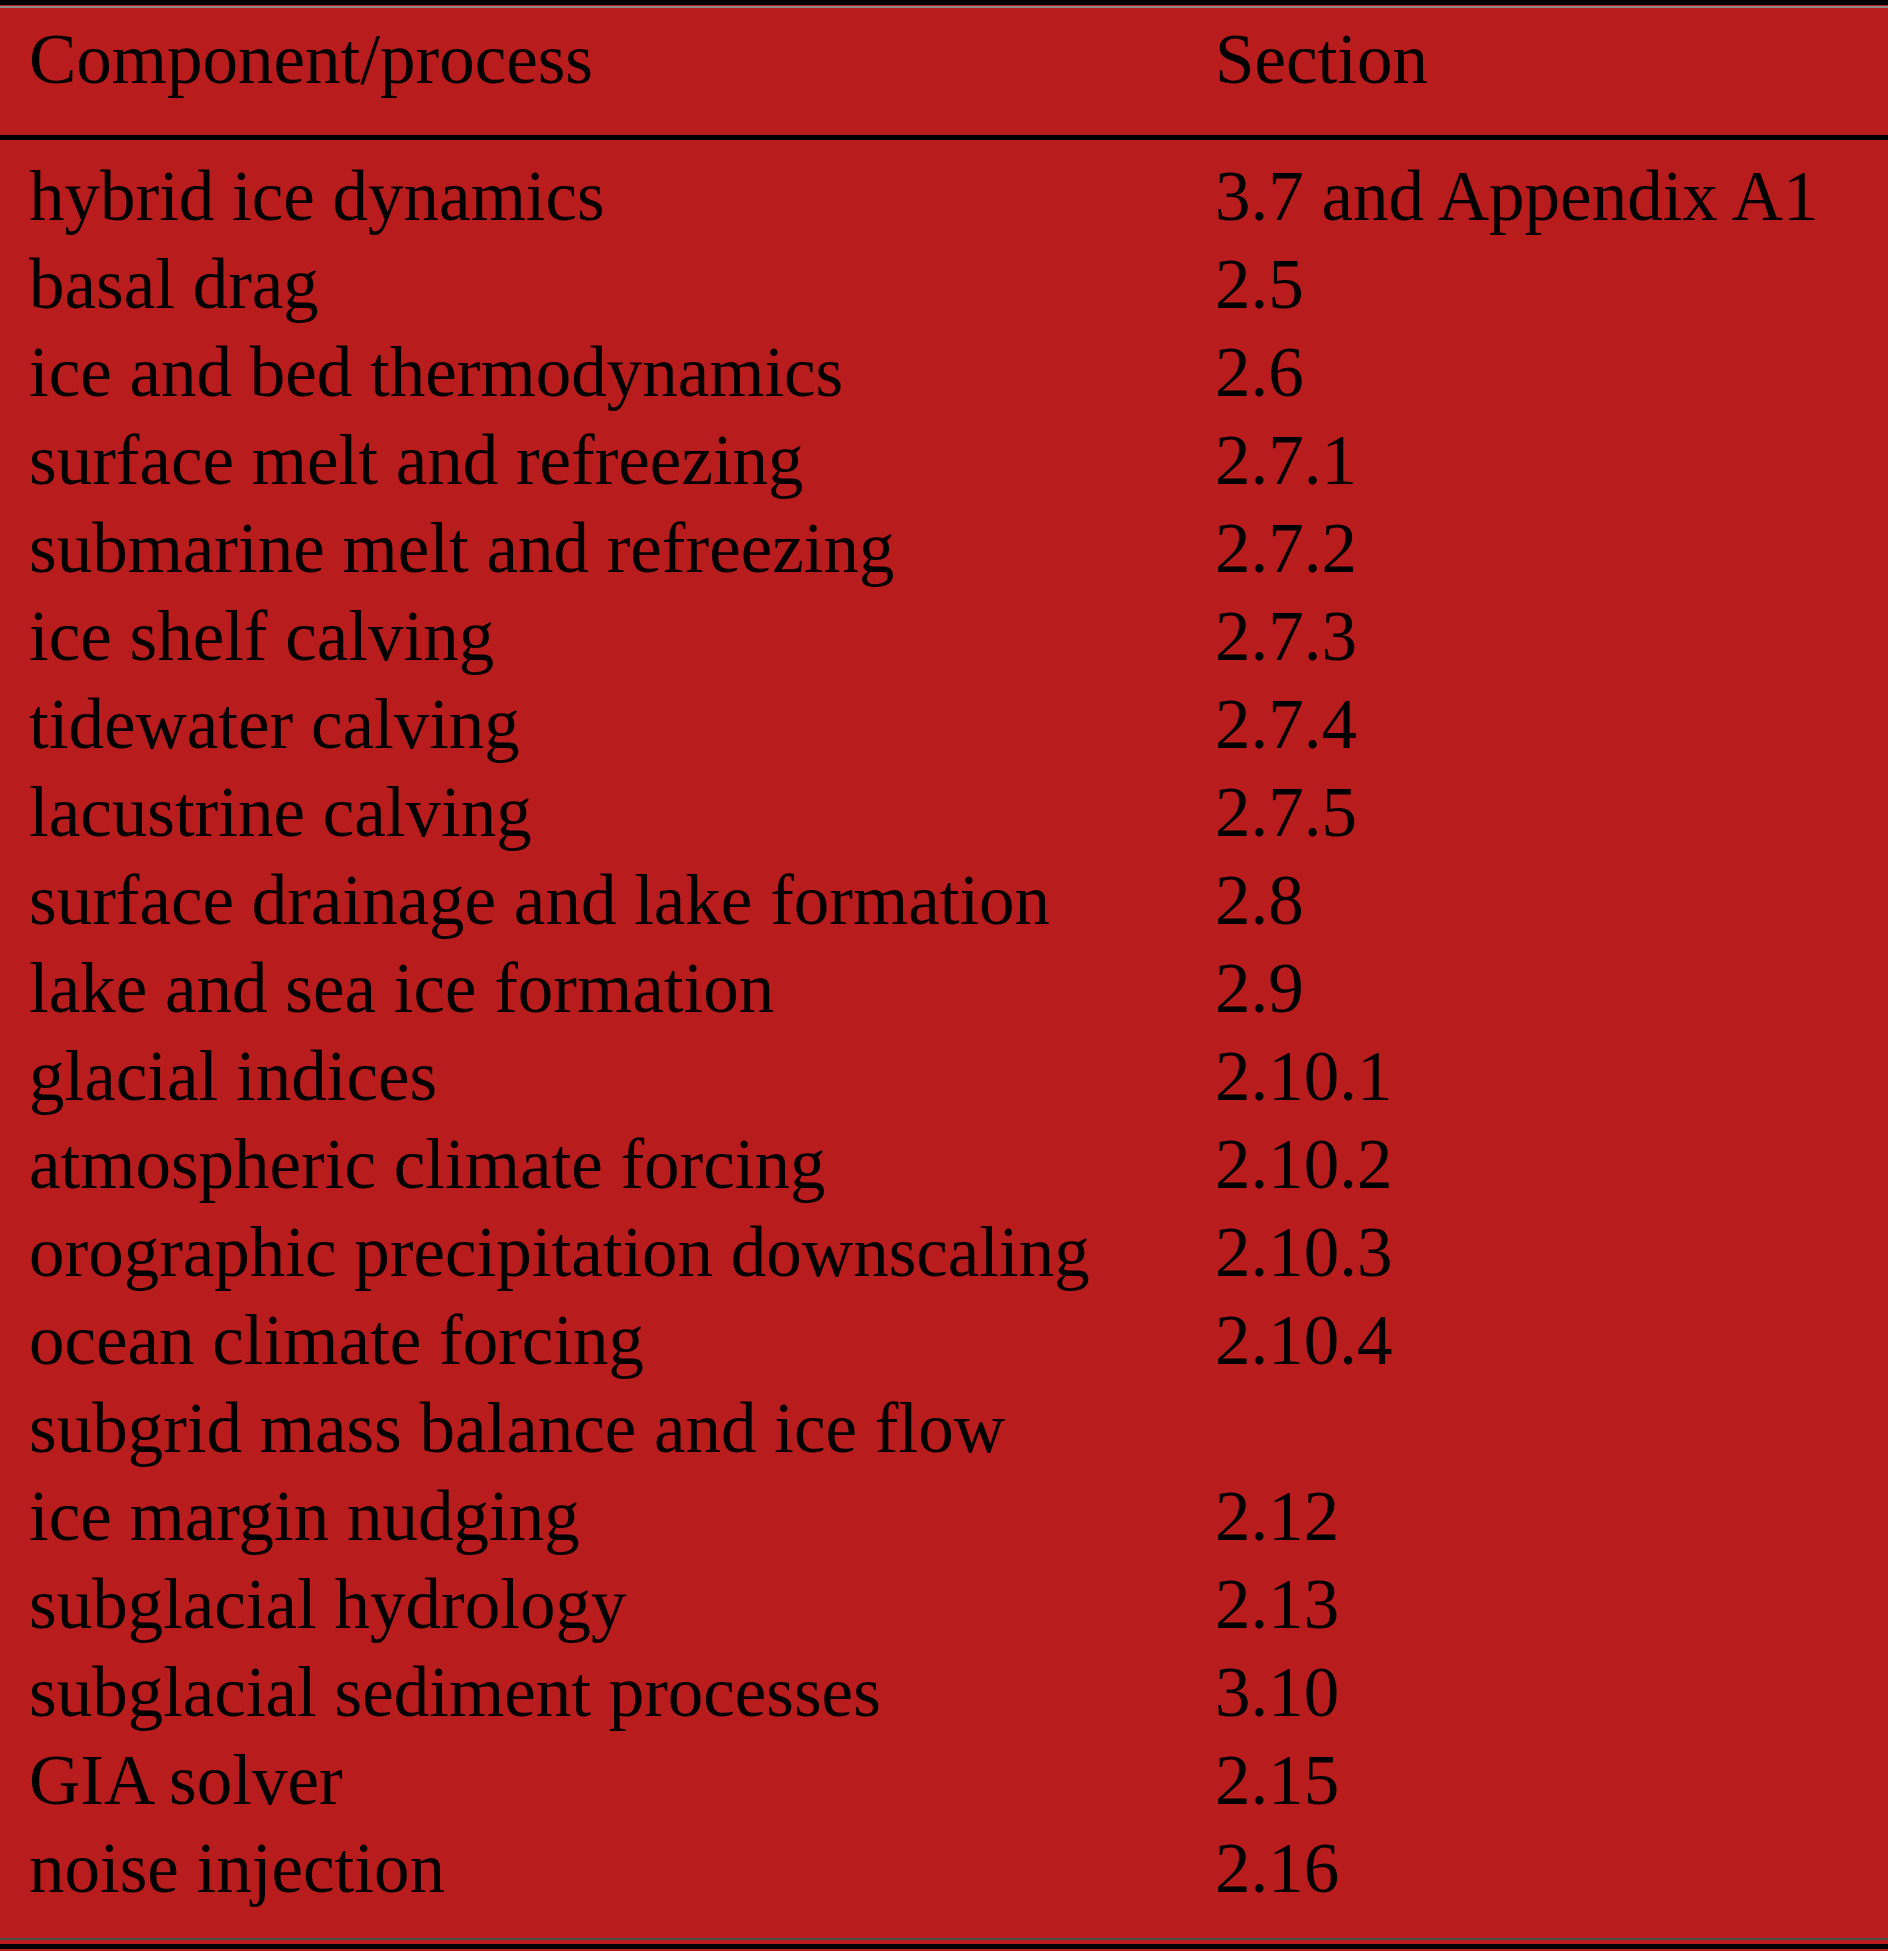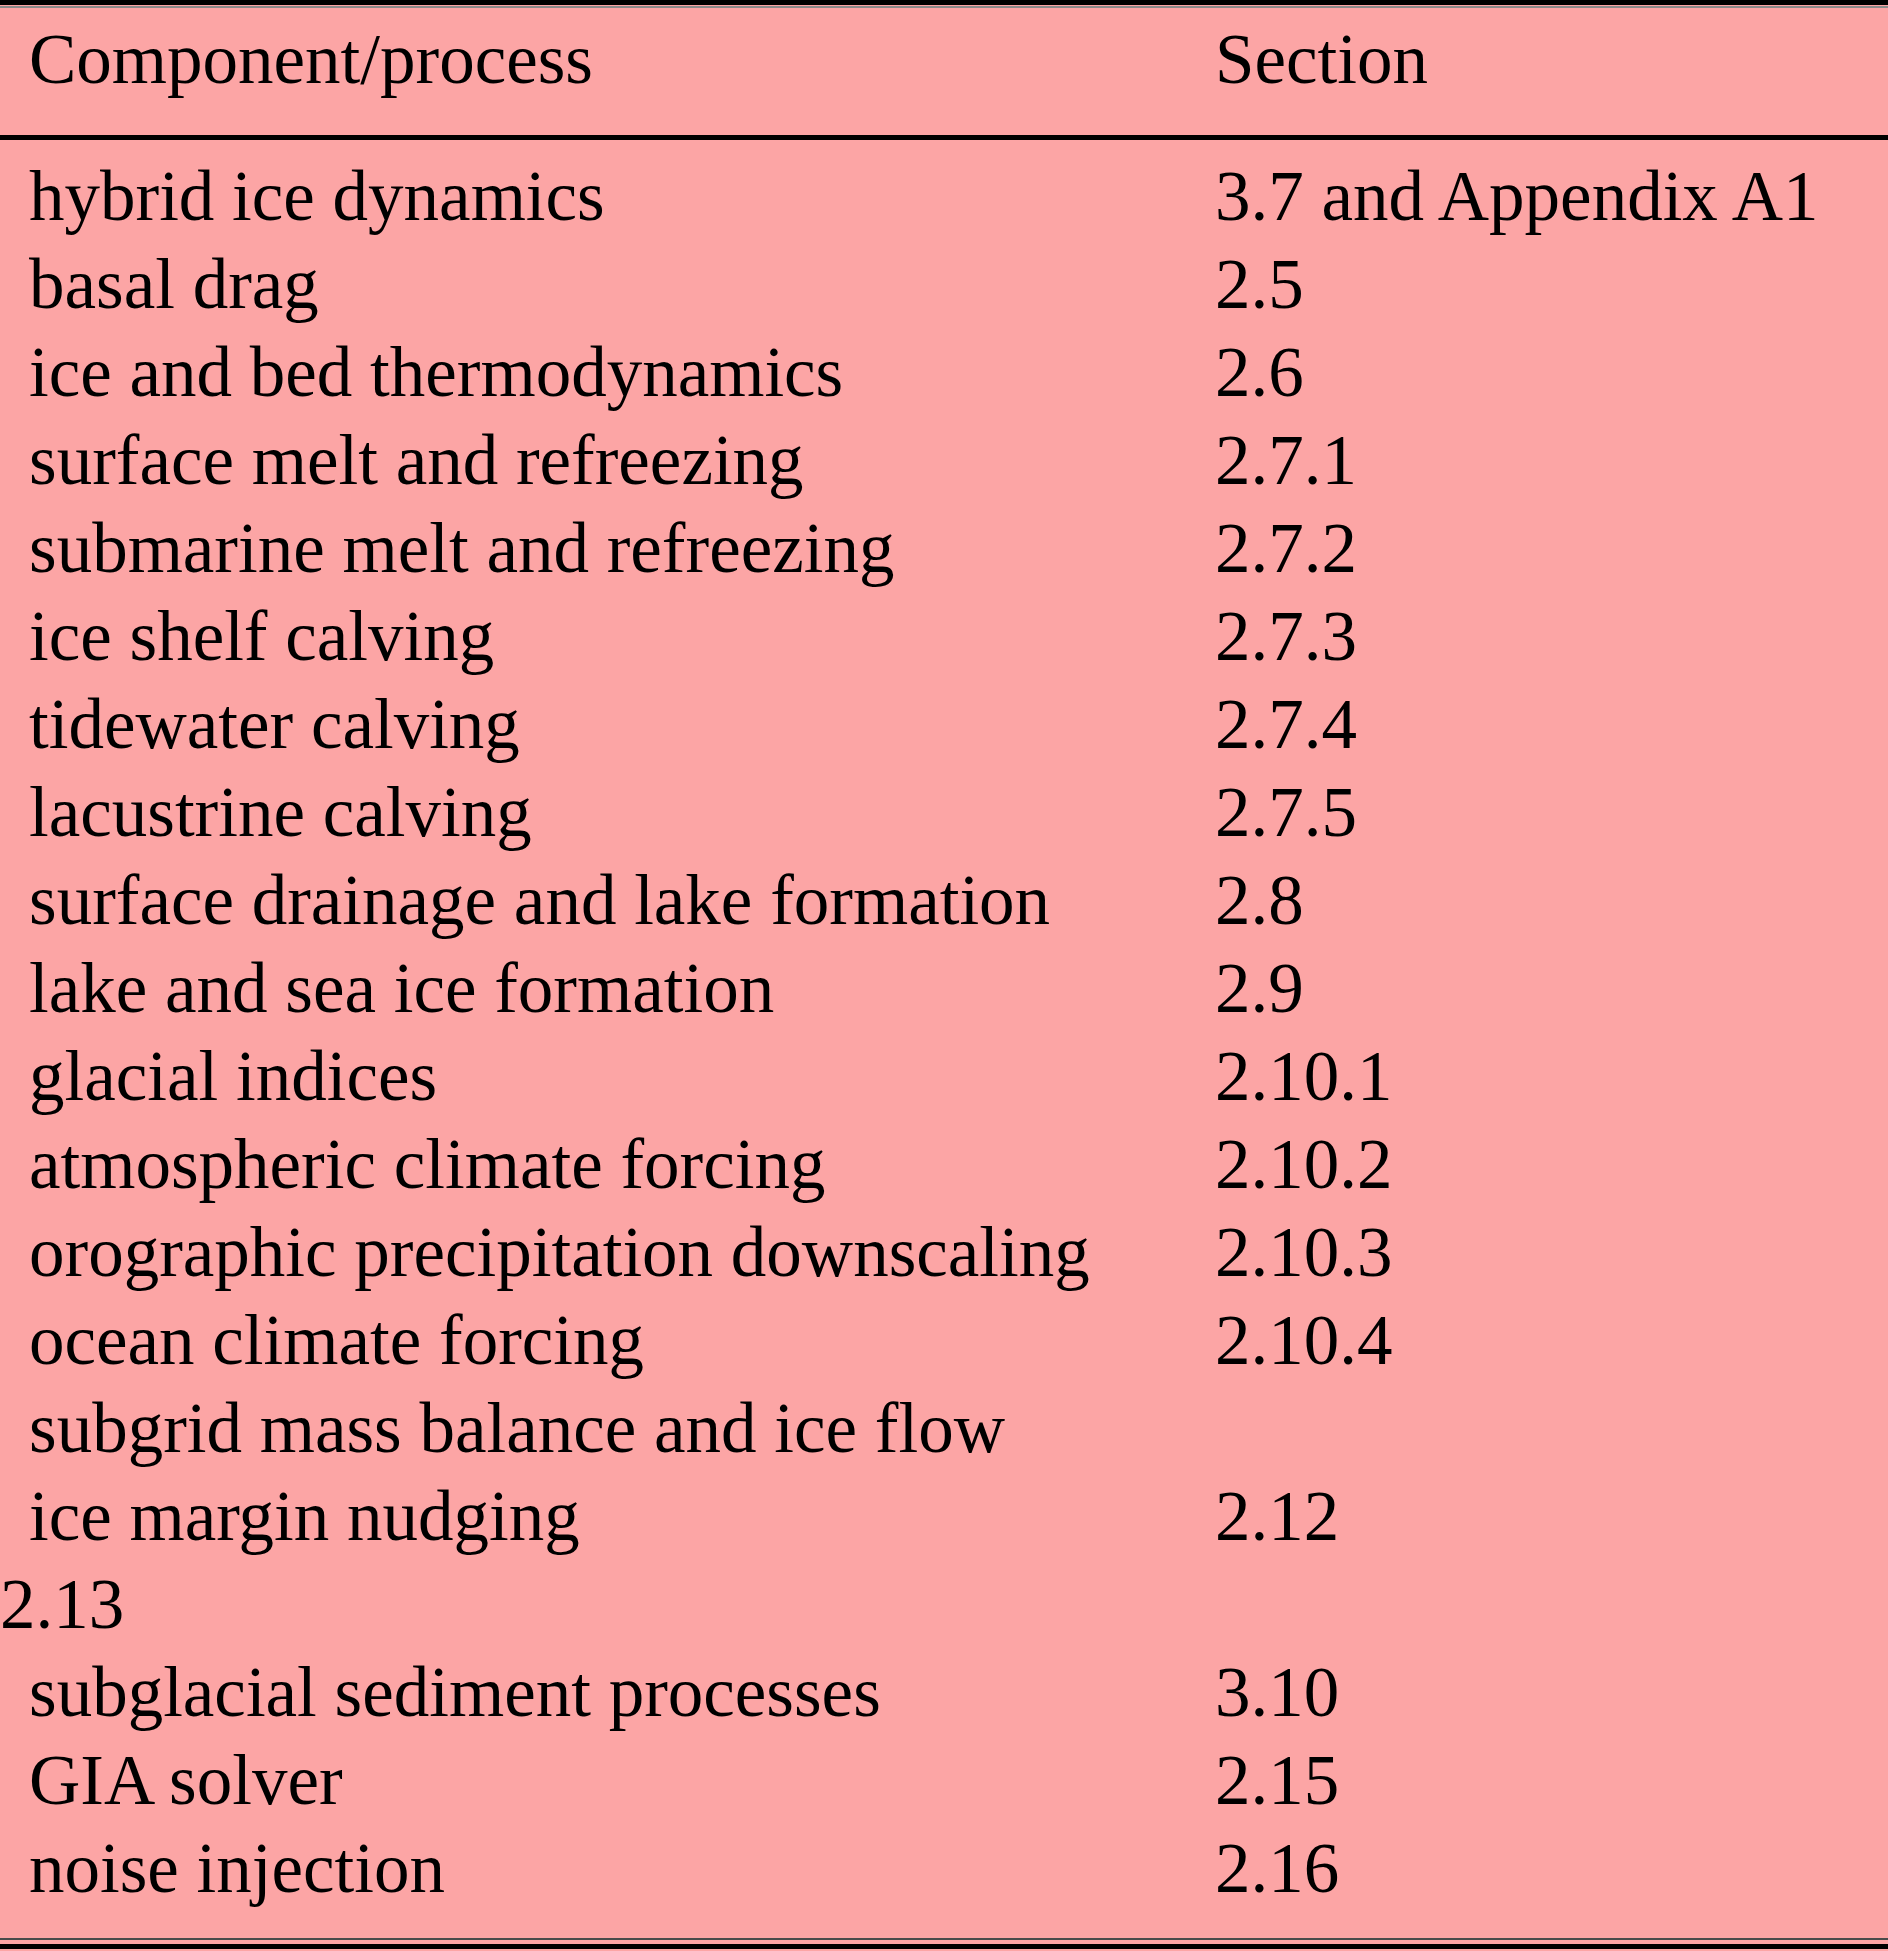--- a/index.html
+++ b/index.html
@@ -4,21 +4,21 @@
 <style>
   html, body {
     margin: 0;
     padding: 0;
     background: #ffffff;
   }
   .page {
     position: relative;
     width: 1889px;
     height: 1952px;
-    background: #fca5a5;
+    background: #b91c1c;
     color: #000000;
     font-family: "Liberation Serif", serif;
     font-size: 71px;
     line-height: 88px;
     overflow: hidden;
   }
   .rule { width: 100%; }
   .rule-top-main    { height: 4.6px; background: #000000; }
   .rule-top-sub     { height: 1.8px; background: #8a8a8a; margin-top: 1.8px; }
   .rule-mid         { height: 5.5px; background: #000000; }
@@ -134,20 +134,21 @@
   <div class="row body-row">
     <div class="cell col1">subgrid mass balance and ice flow</div>
   </div>
 
   <div class="row body-row">
     <div class="cell col1">ice margin nudging</div>
     <div class="cell col2">2.12</div>
   </div>
 
   <div class="row body-row">
+    <div class="cell col1">subglacial hydrology</div>
     <div class="cell col2">2.13</div>
   </div>
 
   <div class="row body-row">
     <div class="cell col1">subglacial sediment processes</div>
     <div class="cell col2">3.10</div>
   </div>
 
   <div class="row body-row">
     <div class="cell col1">GIA solver</div>

